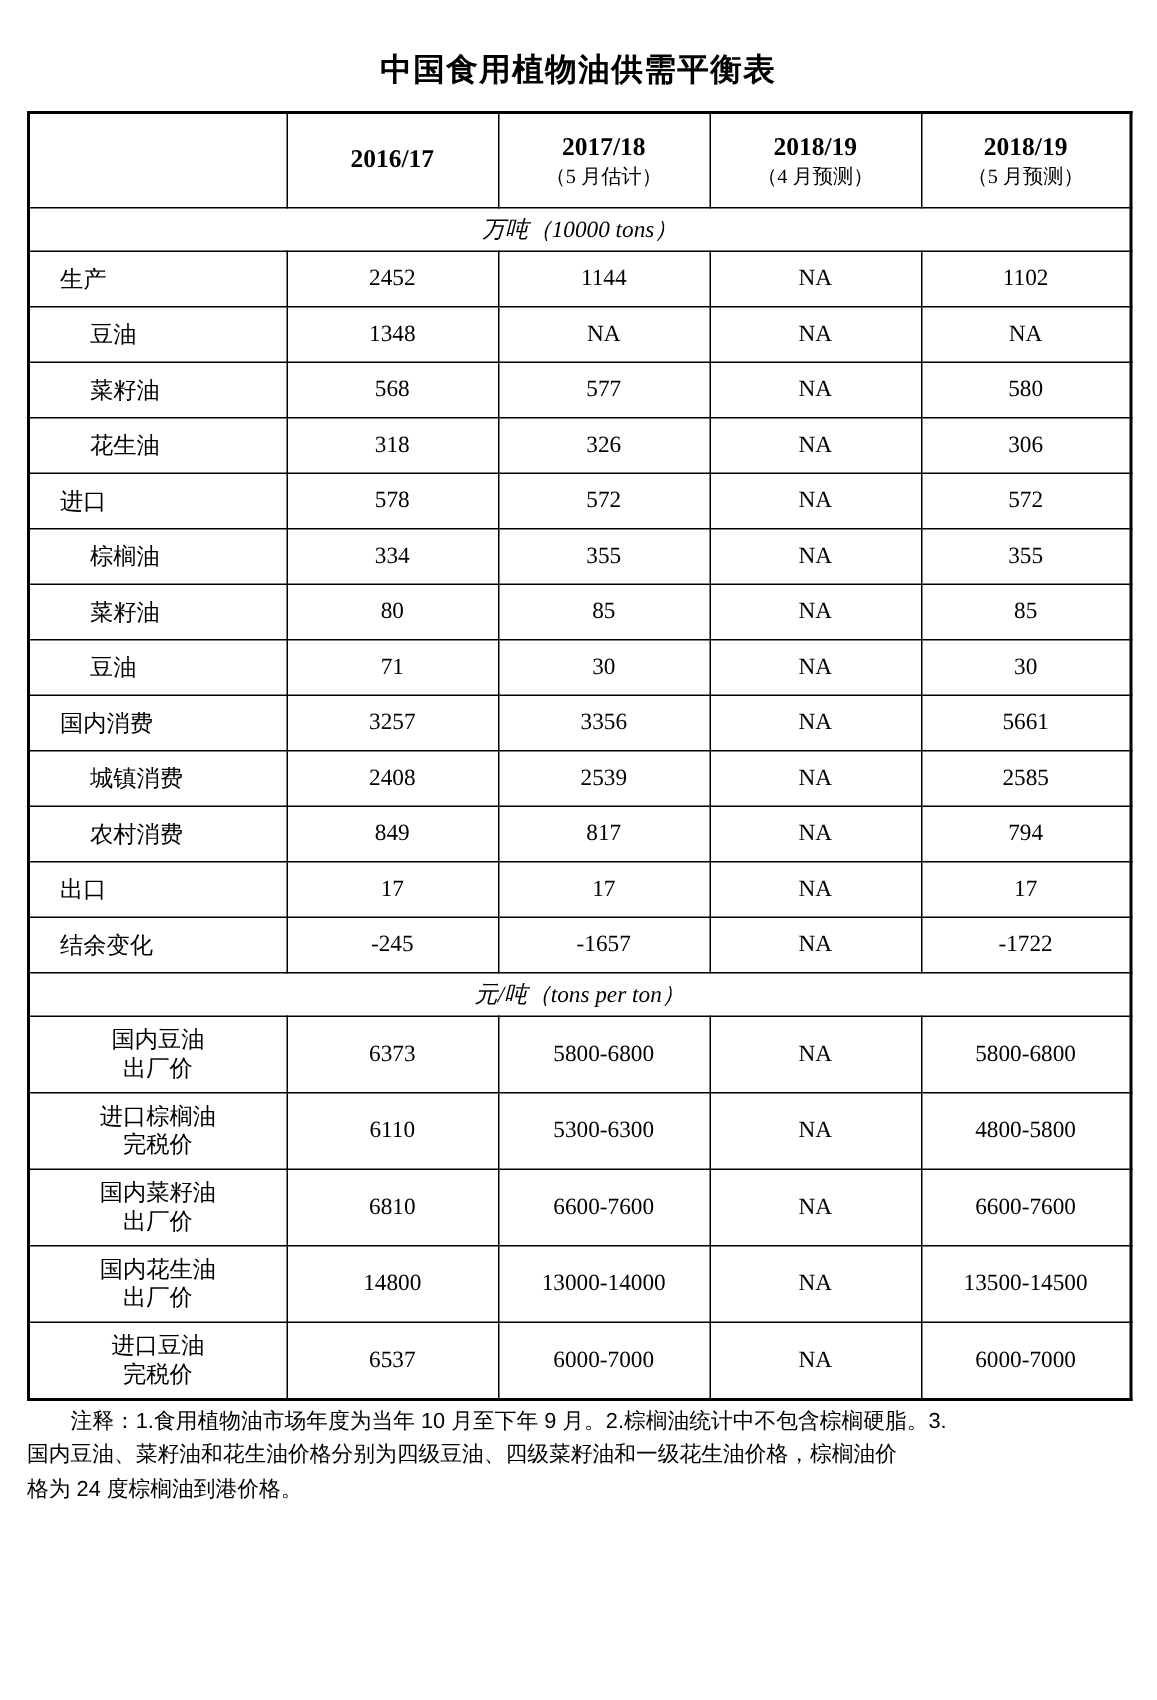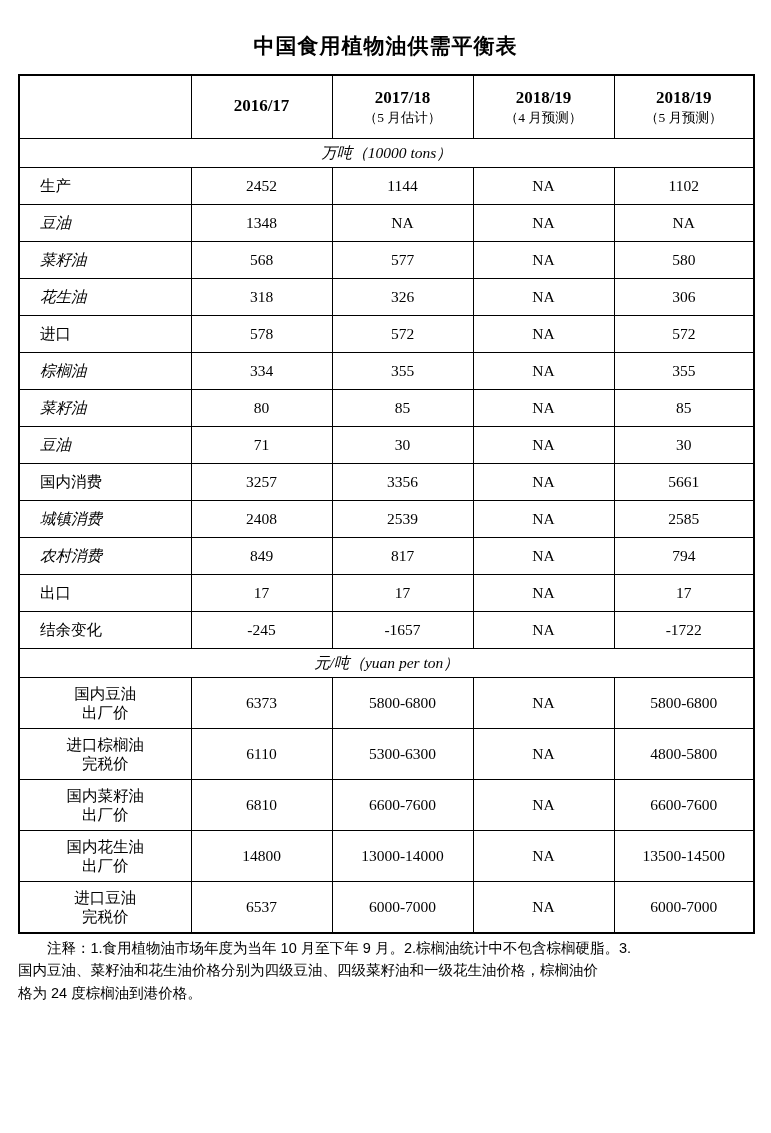--- a/index.html
+++ b/index.html
@@ -81,22 +81,21 @@
   }
   .data-row td {
     height: 36px;
     font-size: 15.5px;
   }
   .data-row td.label {
     text-align: left;
     padding-left: 20px;
   }
   .data-row td.label.indent {
-    padding-left: 20px;
-    font-style: italic;
+    padding-left: 40px;
   }
   .price-row td {
     height: 50px;
     font-size: 15.5px;
   }
   .price-row td.label {
     text-align: center;
     line-height: 1.25;
     padding: 0 16px;
   }
@@ -238,21 +237,21 @@
       </tr>
       <tr class="data-row">
         <td class="label">结余变化</td>
         <td>-245</td>
         <td>-1657</td>
         <td>NA</td>
         <td>-1722</td>
       </tr>
 
       <tr class="unit-row">
-        <td colspan="5">元/吨（yuan per ton）</td>
+        <td colspan="5">元/吨（tons per ton）</td>
       </tr>
 
       <tr class="price-row">
         <td class="label">
           <span>国内豆油</span>
           <span class="l2">出厂价</span>
         </td>
         <td>6373</td>
         <td>5800-6800</td>
         <td>NA</td>

